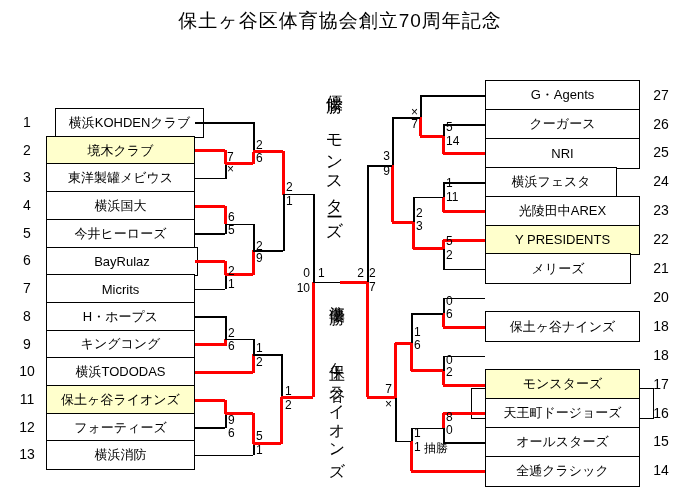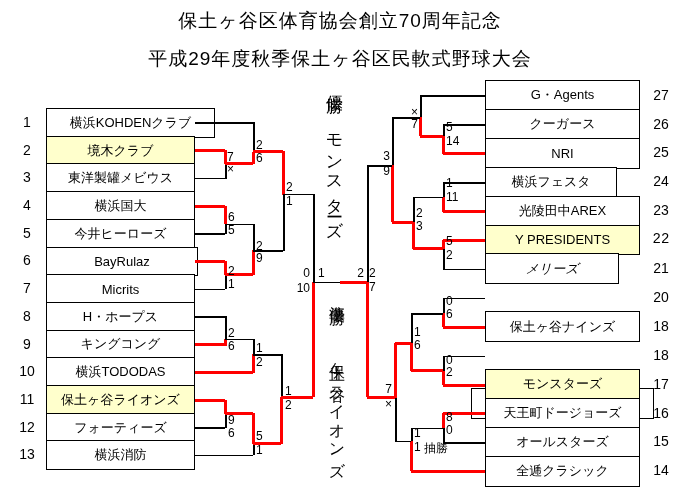--- a/index.html
+++ b/index.html
@@ -20,77 +20,76 @@
   .ra{text-align:right;}
   .vtx{position:absolute;writing-mode:vertical-rl;text-orientation:mixed;
        font-size:17px;letter-spacing:2px;line-height:1;white-space:nowrap;}
 </style>
 </head>
 <body>
 
 <div id="page">
 
   <div class="title" style="top:8px;">保土ヶ谷区体育協会創立70周年記念</div>
-  <div class="title" style="top:46px;">平成29年度秋季保土ヶ谷区民軟式野球大会</div>
 
   <div class="vtx" style="left:326px;top:82px;">優勝</div>
   <div class="vtx" style="left:326px;top:122px;">モンスターズ</div>
   <div class="vtx" style="left:329px;top:293px;font-size:16px;">準優勝</div>
   <div class="vtx" style="left:329px;top:352px;font-size:16px;letter-spacing:1px;">保土ヶ谷ライオンズ</div>
 
   <div class="seed" style="left:14px;width:26px;top:115px;">1</div>
   <div class="seed" style="left:14px;width:26px;top:142.5px;">2</div>
   <div class="seed" style="left:14px;width:26px;top:170px;">3</div>
   <div class="seed" style="left:14px;width:26px;top:198px;">4</div>
   <div class="seed" style="left:14px;width:26px;top:226px;">5</div>
   <div class="seed" style="left:14px;width:26px;top:253px;">6</div>
   <div class="seed" style="left:14px;width:26px;top:281px;">7</div>
   <div class="seed" style="left:14px;width:26px;top:309px;">8</div>
   <div class="seed" style="left:14px;width:26px;top:336.5px;">9</div>
   <div class="seed" style="left:14px;width:26px;top:364px;">10</div>
   <div class="seed" style="left:14px;width:26px;top:392px;">11</div>
   <div class="seed" style="left:14px;width:26px;top:419.5px;">12</div>
   <div class="seed" style="left:14px;width:26px;top:447px;">13</div>
 
-  <div class="box" style="left:46px;top:108px;width:169px;height:29.7px;">横浜KOHDENクラブ</div>
+  <div class="box" style="left:55px;top:108px;width:149px;height:29.7px;">横浜KOHDENクラブ</div>
   <div class="box" style="left: 46px; top: 135.7px; width: 149px; height: 29.7px; background: rgb(255, 255, 204);">境木クラブ</div>
   <div class="box" style="left:46px;top:163.4px;width:149px;height:29.7px;">東洋製罐メビウス</div>
   <div class="box" style="left:46px;top:191.1px;width:149px;height:29.7px;">横浜国大</div>
   <div class="box" style="left:46px;top:218.8px;width:149px;height:29.7px;">今井ヒーローズ</div>
   <div class="box" style="left:46px;top:246.5px;width:152px;height:29.7px;">BayRulaz</div>
   <div class="box" style="left:46px;top:274.2px;width:149px;height:29.7px;">Micrits</div>
   <div class="box" style="left:46px;top:301.9px;width:149px;height:29.7px;">H・ホープス</div>
   <div class="box" style="left:46px;top:329.6px;width:149px;height:29.7px;">キングコング</div>
   <div class="box" style="left:46px;top:357.3px;width:149px;height:29.7px;">横浜TODODAS</div>
   <div class="box" style="left: 46px; top: 385px; width: 149px; height: 29.7px; background: rgb(255, 255, 204);">保土ヶ谷ライオンズ</div>
   <div class="box" style="left:46px;top:412.7px;width:149px;height:29.7px;">フォーティーズ</div>
   <div class="box" style="left:46px;top:440.4px;width:149px;height:29.7px;">横浜消防</div>
 
   <div class="seed" style="left:646px;width:30px;top:87.5px;">27</div>
   <div class="seed" style="left:646px;width:30px;top:116.5px;">26</div>
   <div class="seed" style="left:646px;width:30px;top:145px;">25</div>
   <div class="seed" style="left:646px;width:30px;top:174px;">24</div>
   <div class="seed" style="left:646px;width:30px;top:203px;">23</div>
-  <div class="seed" style="left:646px;width:30px;top:232px;font-family:Liberation Mono, monospace;">22</div>
+  <div class="seed" style="left:646px;width:30px;top:232px;">22</div>
   <div class="seed" style="left:646px;width:30px;top:261px;">21</div>
   <div class="seed" style="left:646px;width:30px;top:290px;">20</div>
   <div class="seed" style="left:646px;width:30px;top:318.5px;">18</div>
   <div class="seed" style="left:646px;width:30px;top:347.5px;">18</div>
   <div class="seed" style="left:646px;width:30px;top:376.5px;">17</div>
   <div class="seed" style="left:646px;width:30px;top:405.5px;">16</div>
   <div class="seed" style="left:646px;width:30px;top:434px;">15</div>
   <div class="seed" style="left:646px;width:30px;top:463px;">14</div>
 
   <div class="box" style="left:485px;top:80px;width:155px;height:30.9px;">G・Agents</div>
   <div class="box" style="left:485px;top:108.9px;width:155px;height:30.9px;">クーガース</div>
   <div class="box" style="left:485px;top:137.8px;width:155px;height:30.9px;">NRI</div>
   <div class="box" style="left:485px;top:166.7px;width:132px;height:30.9px;">横浜フェスタ</div>
   <div class="box" style="left:485px;top:195.6px;width:155px;height:30.9px;">光陵田中AREX</div>
   <div class="box" style="left: 485px; top: 224.5px; width: 155px; height: 30.9px; background: rgb(255, 255, 204);">Y PRESIDENTS</div>
-  <div class="box" style="left:485px;top:253.4px;width:134px;height:30.9px;font-style:italic;">メリーズ</div>
+  <div class="box" style="left:485px;top:253.4px;width:146px;height:30.9px;">メリーズ</div>
   <div class="box" style="left:485px;top:311.2px;width:155px;height:30.9px;">保土ヶ谷ナインズ</div>
   <div class="box" style="left:471px;top:340.1px;width:183px;height:30.9px;margin-top:48px;">相模鉄道</div>
   <div class="box" style="left: 485px; top: 369px; width: 155px; height: 30.9px; background: rgb(255, 255, 204);">モンスターズ</div>
   <div class="box" style="left:485px;top:397.9px;width:155px;height:30.9px;">天王町ドージョーズ</div>
   <div class="box" style="left:485px;top:426.8px;width:155px;height:30.9px;">オールスターズ</div>
   <div class="box" style="left:485px;top:455.7px;width:155px;height:30.9px;">全逓クラシック</div>
 
   <i class="ln h" style="left: 195px; top: 122px; width: 58px; background: rgb(0, 0, 0);"></i>
   <i class="ln h r" style="left: 195px; top: 149.5px; width: 30px; background: rgb(255, 0, 0);"></i>
   <i class="ln h" style="left: 195px; top: 177.5px; width: 30px; background: rgb(0, 0, 0);"></i>

